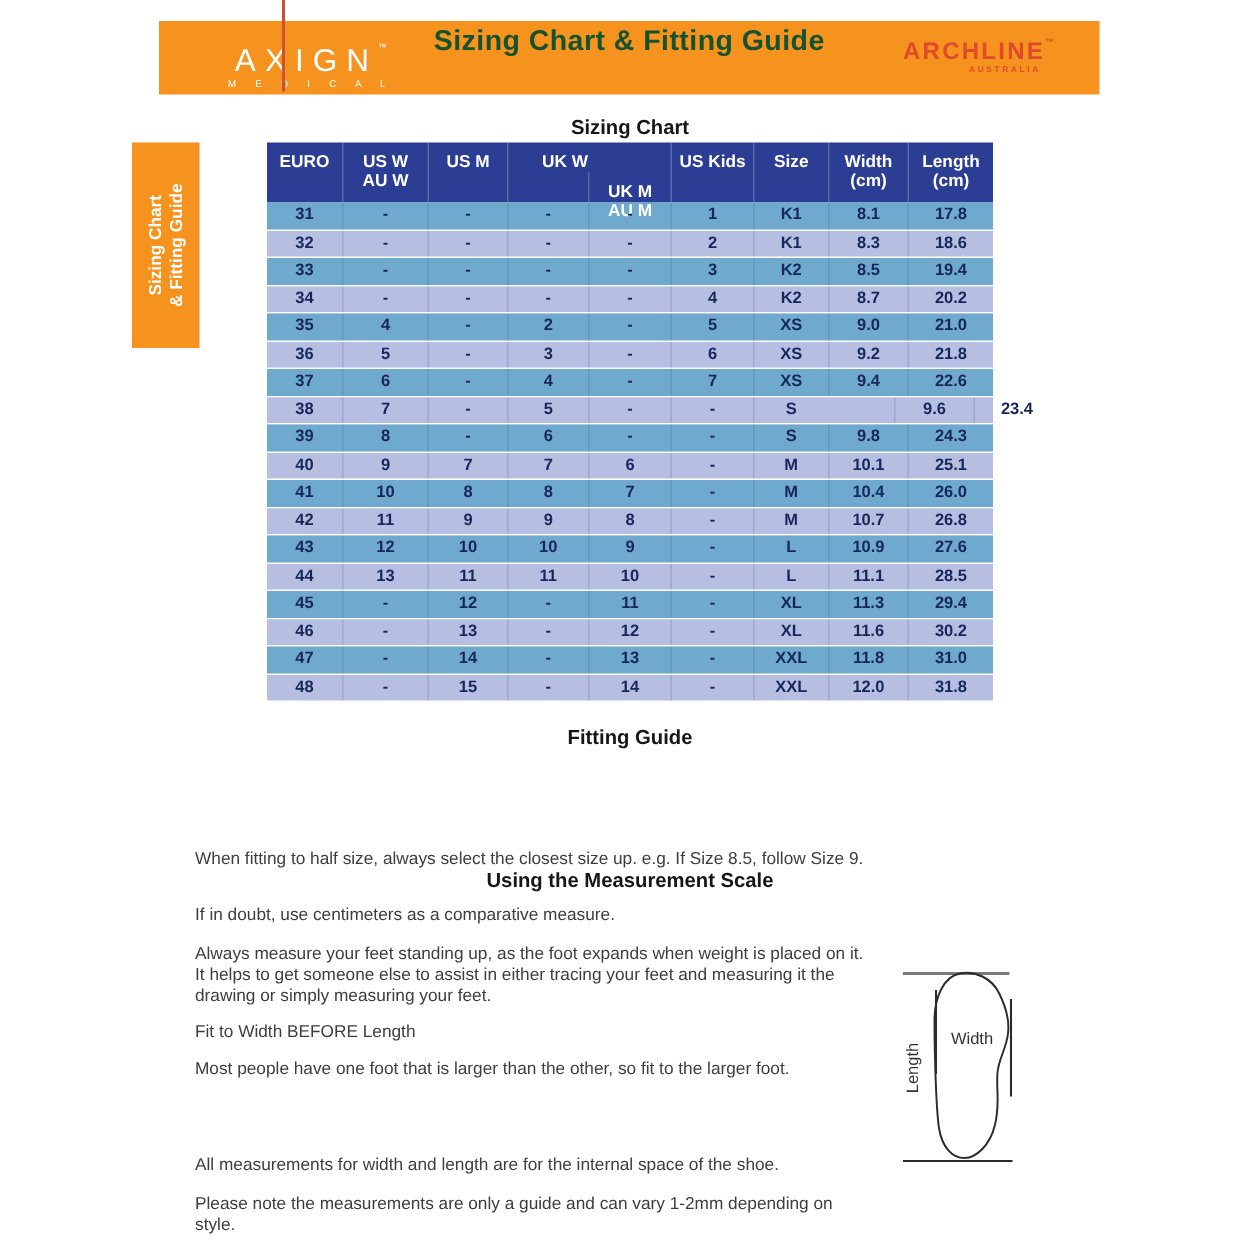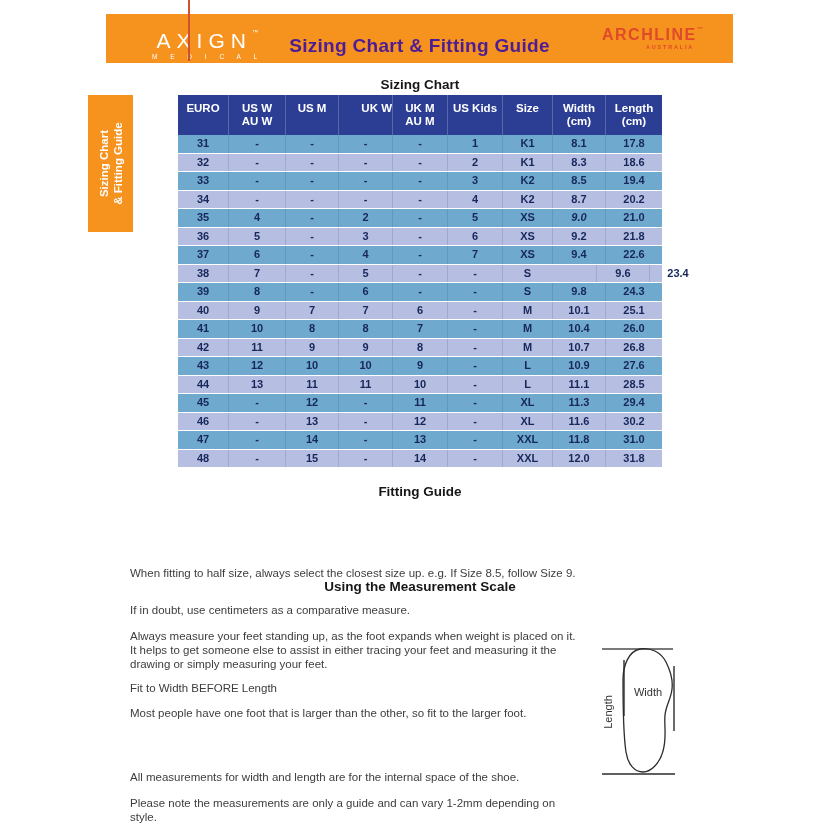--- a/index.html
+++ b/index.html
@@ -6,22 +6,22 @@
   #page{position:relative;width:829px;height:829px;background:#ffffff;overflow:hidden;
         font-family:"Liberation Sans",sans-serif;color:#3d3d3d;}
 
   
   .topbar{position:absolute;left:106px;top:14px;width:627px;height:49px;background:#F6921E;}
   .brand{position:absolute;left:46px;top:7px;color:#fff;text-align:center;}
   .brand-name{font-size:21px;letter-spacing:6px;font-weight:400;line-height:22px;white-space:nowrap;}
   .brand-name sup{font-size:6px;letter-spacing:0;vertical-align:14px;}
   .brand-sub{font-size:6.5px;letter-spacing:5.5px;margin-top:1px;white-space:nowrap;}
   .brand-line{position:absolute;left:188px;top:0;width:2px;height:61px;background:#D1502F;}
-  .doc-title{position:absolute;left:0;right:0;top:21px;text-align:center;
-             color:#4c1d95;font-size:19px;font-weight:bold;letter-spacing:.3px;}
+  .doc-title{position:absolute;left:0;right:0;top:3px;text-align:center;
+             color:#14532d;font-size:19px;font-weight:bold;letter-spacing:.3px;}
   .partner{position:absolute;left:496px;top:12px;color:#E04A2B;width:120px;}
   .partner-name{font-size:16px;font-weight:bold;letter-spacing:1.5px;white-space:nowrap;}
   .partner-name sup{font-size:6px;vertical-align:9px;letter-spacing:0;}
   .partner-sub{font-size:5.5px;letter-spacing:1.8px;text-align:right;width:92px;margin-top:0px;font-weight:bold;}
 
   
   .side-tab{position:absolute;left:88px;top:95px;width:45px;height:137px;background:#F6921E;}
   .side-tab-text{position:absolute;left:-46px;top:46px;width:137px;height:45px;
                  transform:rotate(-90deg);display:flex;flex-direction:column;justify-content:center;
                  text-align:center;color:#fff;font-weight:bold;font-size:11.5px;line-height:14px;}
@@ -94,21 +94,21 @@
         <div class="th" style="width: 57px;">
           <div>US W</div>
           <div>AU W</div>
         </div>
         <div class="th" style="width: 53px;">
           <div>US M</div>
         </div>
         <div class="th" style="width: 54px; text-align: right;">
           <div>UK W</div>
         </div>
-        <div class="th" style="width: 55px;">
+        <div class="th" style="width: 55px; margin-top: 20px;">
           <div>UK M</div>
           <div>AU M</div>
         </div>
         <div class="th" style="width: 55px;">
           <div>US Kids</div>
         </div>
         <div class="th" style="width: 50px;">
           <div>Size</div>
         </div>
         <div class="th" style="width: 53px;">
@@ -166,21 +166,21 @@
           <div class="td" style="width: 57px;">20.2</div>
         </div>
         <div class="tr">
           <div class="td" style="width: 50px;">35</div>
           <div class="td" style="width: 57px;">4</div>
           <div class="td" style="width: 53px;">-</div>
           <div class="td" style="width: 54px;">2</div>
           <div class="td" style="width: 55px;">-</div>
           <div class="td" style="width: 55px;">5</div>
           <div class="td" style="width: 50px;">XS</div>
-          <div class="td" style="width: 53px; font-style: italic;">9.0</div>
+          <div class="td" style="width: 53px;">9.0</div>
           <div class="td" style="width: 57px;">21.0</div>
         </div>
         <div class="tr alt">
           <div class="td" style="width: 50px;">36</div>
           <div class="td" style="width: 57px;">5</div>
           <div class="td" style="width: 53px;">-</div>
           <div class="td" style="width: 54px;">3</div>
           <div class="td" style="width: 55px;">-</div>
           <div class="td" style="width: 55px;">6</div>
           <div class="td" style="width: 50px;">XS</div>

